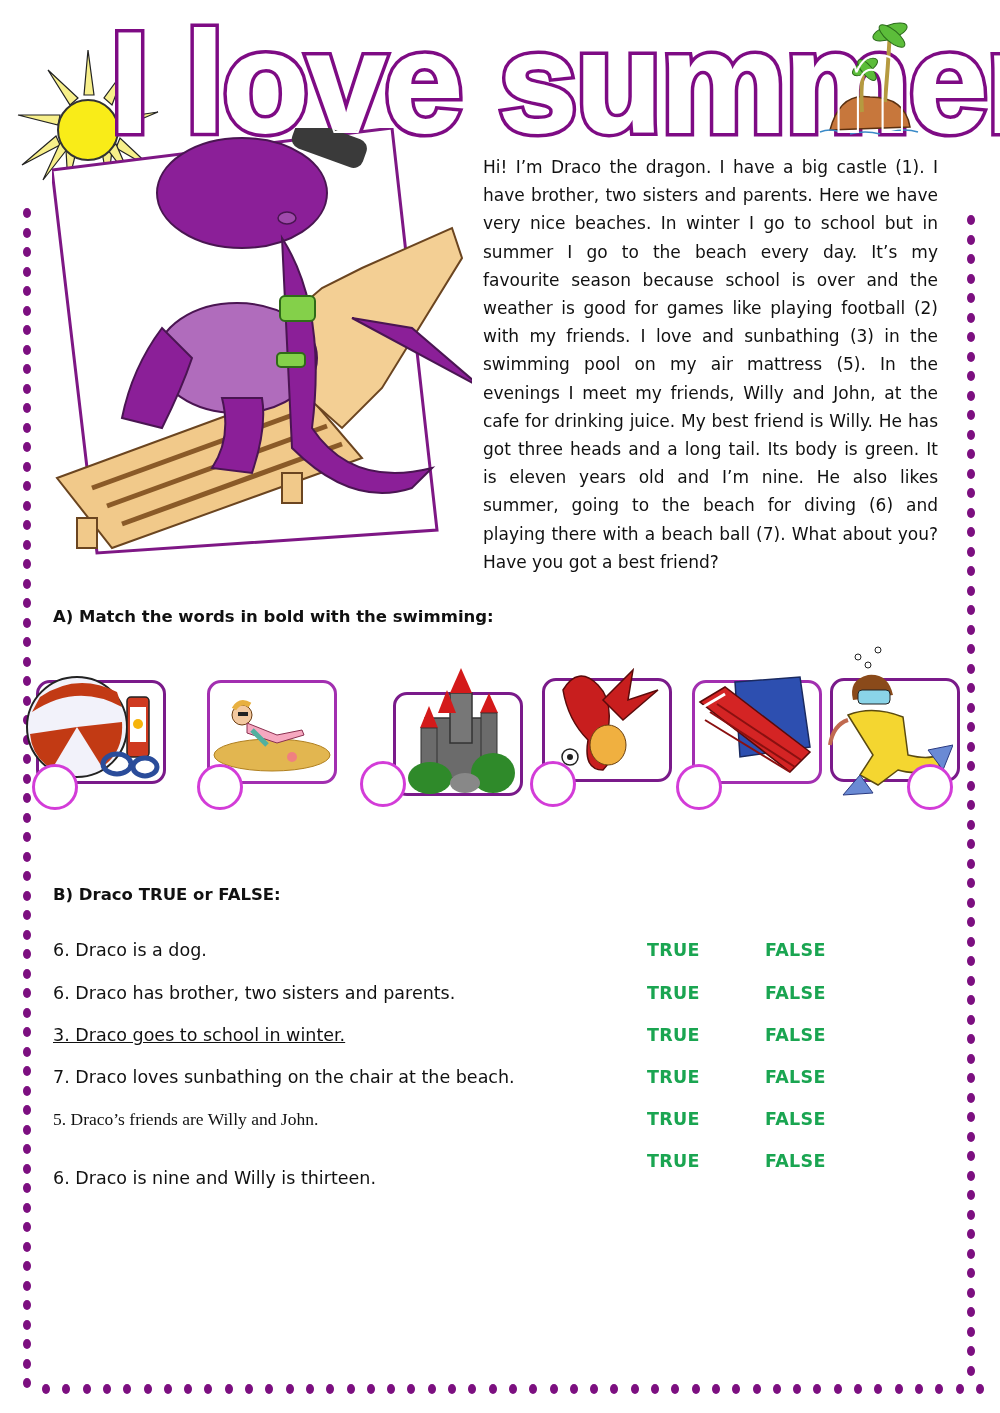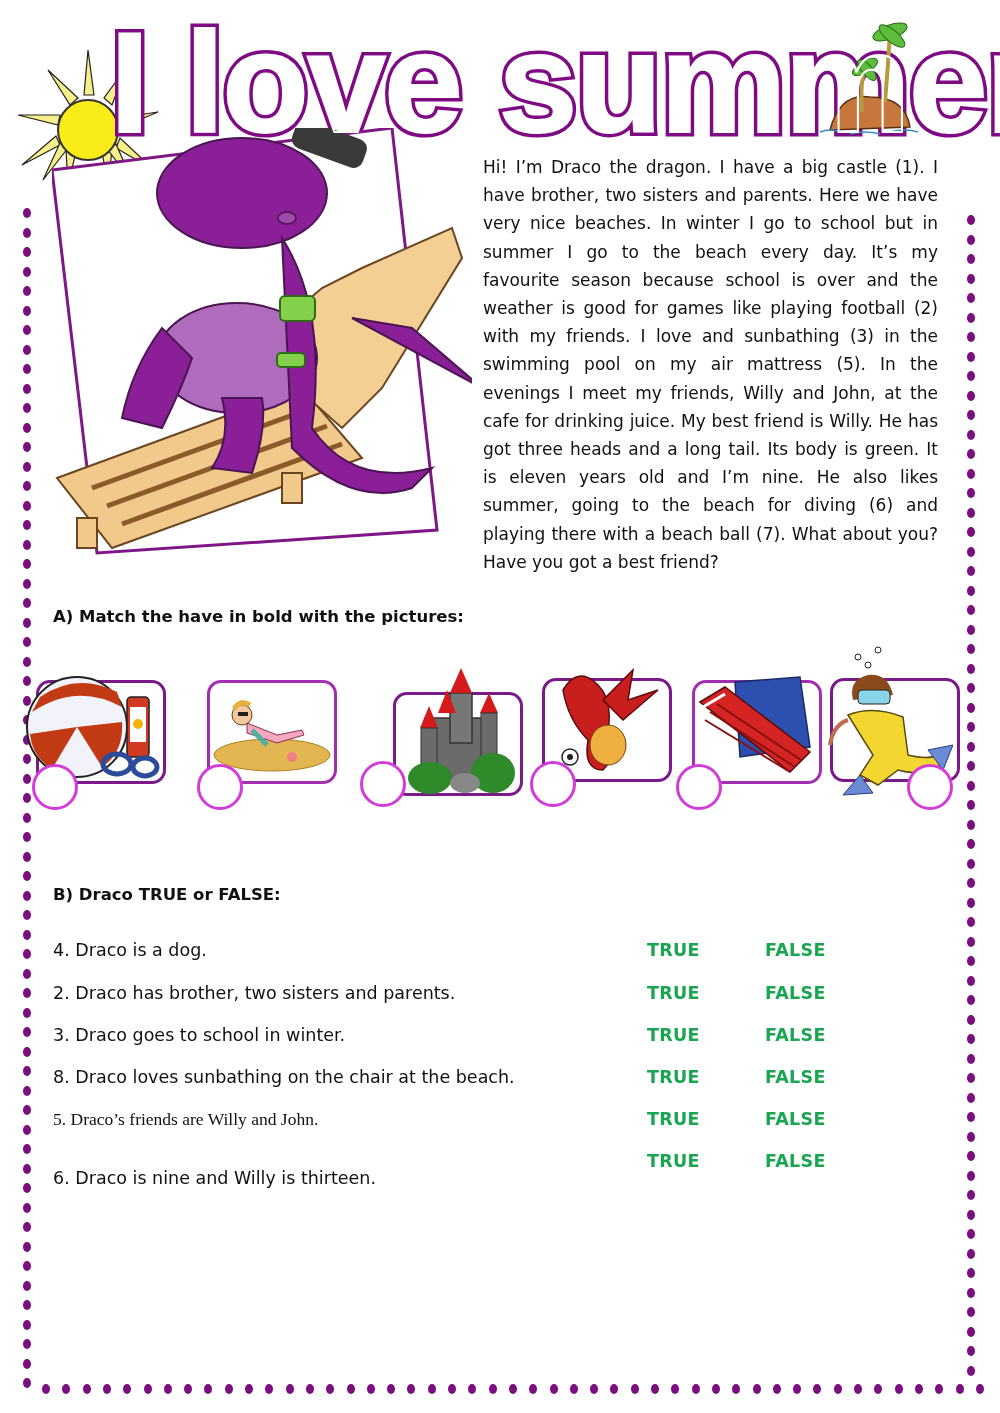--- a/index.html
+++ b/index.html
@@ -274,21 +274,21 @@
     <path d="M300,190 L430,260 L360,200 Z" fill="#8b1f98" stroke="#4a1552" stroke-width="2"></path>
     <rect x="240" y="0" width="75" height="30" rx="10" fill="#3a3a3a" transform="rotate(20 275 15)"></rect>
     <rect x="228" y="168" width="35" height="25" rx="5" fill="#84d04a" stroke="#2f6a18" stroke-width="2"></rect>
     <rect x="225" y="225" width="28" height="14" rx="4" fill="#84d04a" stroke="#2f6a18" stroke-width="2"></rect>
     <ellipse cx="235" cy="90" rx="9" ry="6" fill="#a04aac" stroke="#4a1552" stroke-width="1.5"></ellipse>
   </svg>
 </div>
 
 <div class="passage" id="passage"><span>Hi! I’m Draco the dragon. I have a </span><b>big castle (1)</b><span>. I have brother, two sisters and parents. Here we have very nice beaches. In winter I go to school but in summer I go to the beach every day. It’s my favourite season because school is over and the weather is good for games like </span><b>playing football (2)</b><span> with my friends. I love and </span><b>sunbathing (3)</b><span> in the swimming pool on my </span><b>air mattress (5).</b><span> In the evenings I meet my friends, Willy and John, at the cafe for drinking juice. My best friend is Willy. He has got three heads and a long tail. Its body is green. It is eleven years old and I’m nine. He also likes summer, going to the beach for </span><b>diving (6)</b><span> and playing there with a </span><b>beach ball (7)</b><span>. What about you? Have you got a best friend?</span></div>
 
-<div class="heading" style="left:53px;top:607px;">A) Match the have in bold with the pictures:</div>
+<div class="heading" style="left:53px;top:607px;">A) Match the words in bold with the swimming:</div>
 
 <div class="card dark" style="left:36px;top:680px;"></div>
 <svg class="abs" style="left:22px;top:672px;" width="145" height="115" viewBox="0 0 145 115">
   <circle cx="55" cy="55" r="50" fill="#f2f2fa" stroke="#222" stroke-width="2"></circle>
   <path d="M10,40 Q55,10 100,35 L95,20 Q55,0 18,25 Z" fill="#c23a14"></path>
   <path d="M55,55 L100,50 Q102,80 80,95 Z" fill="#c23a14"></path>
   <path d="M55,55 L8,62 Q10,85 30,97 Z" fill="#c23a14"></path>
   <rect x="105" y="25" width="22" height="60" rx="4" fill="#cf3a20" stroke="#222" stroke-width="1.5"></rect>
   <rect x="108" y="35" width="16" height="35" fill="#fff"></rect>
   <circle cx="116" cy="52" r="5" fill="#f6b40b"></circle>
@@ -359,36 +359,36 @@
   <path d="M42,130 L25,150 L55,148 Z" fill="#6a8ad4" stroke="#2a3a80"></path>
   <path d="M110,105 L135,100 L125,125 Z" fill="#6a8ad4" stroke="#2a3a80"></path>
   <path d="M30,75 Q15,80 12,100" stroke="#c06a50" stroke-width="4" fill="none"></path>
 </svg>
 <div class="circle" style="left:907px;top:764px;"></div>
 
 <div class="heading" style="left:53px;top:885px;">B) Draco TRUE or FALSE:</div>
 
 <div id="statements">
     <div>
-      <div class="stmt" style="top: 940px;">4. Draco is a dog.</div>
+      <div class="stmt" style="top: 940px;">6. Draco is a dog.</div>
       <div class="tf" style="left: 647px; top: 940px;">TRUE</div>
       <div class="tf" style="left: 765px; top: 940px;">FALSE</div>
     </div>
     <div>
-      <div class="stmt" style="top: 983px;">2. Draco has brother, two sisters and parents.</div>
+      <div class="stmt" style="top: 983px;">6. Draco has brother, two sisters and parents.</div>
       <div class="tf" style="left: 647px; top: 983px;">TRUE</div>
       <div class="tf" style="left: 765px; top: 983px;">FALSE</div>
     </div>
     <div>
-      <div class="stmt" style="top: 1025px;">3. Draco goes to school in winter.</div>
+      <div class="stmt" style="top: 1025px; text-decoration: underline;">3. Draco goes to school in winter.</div>
       <div class="tf" style="left: 647px; top: 1025px;">TRUE</div>
       <div class="tf" style="left: 765px; top: 1025px;">FALSE</div>
     </div>
     <div>
-      <div class="stmt" style="top: 1067px;">8. Draco loves sunbathing on the chair at the beach.</div>
+      <div class="stmt" style="top: 1067px;">7. Draco loves sunbathing on the chair at the beach.</div>
       <div class="tf" style="left: 647px; top: 1067px;">TRUE</div>
       <div class="tf" style="left: 765px; top: 1067px;">FALSE</div>
     </div>
     <div>
       <div class="stmt" style="top: 1109px; font-family: Liberation Serif, serif;">5. Draco’s friends are Willy and John.</div>
       <div class="tf" style="left: 647px; top: 1109px;">TRUE</div>
       <div class="tf" style="left: 765px; top: 1109px;">FALSE</div>
     </div>
     <div>
       <div class="stmt" style="top: 1168px;">6. Draco is nine and Willy is thirteen.</div>

